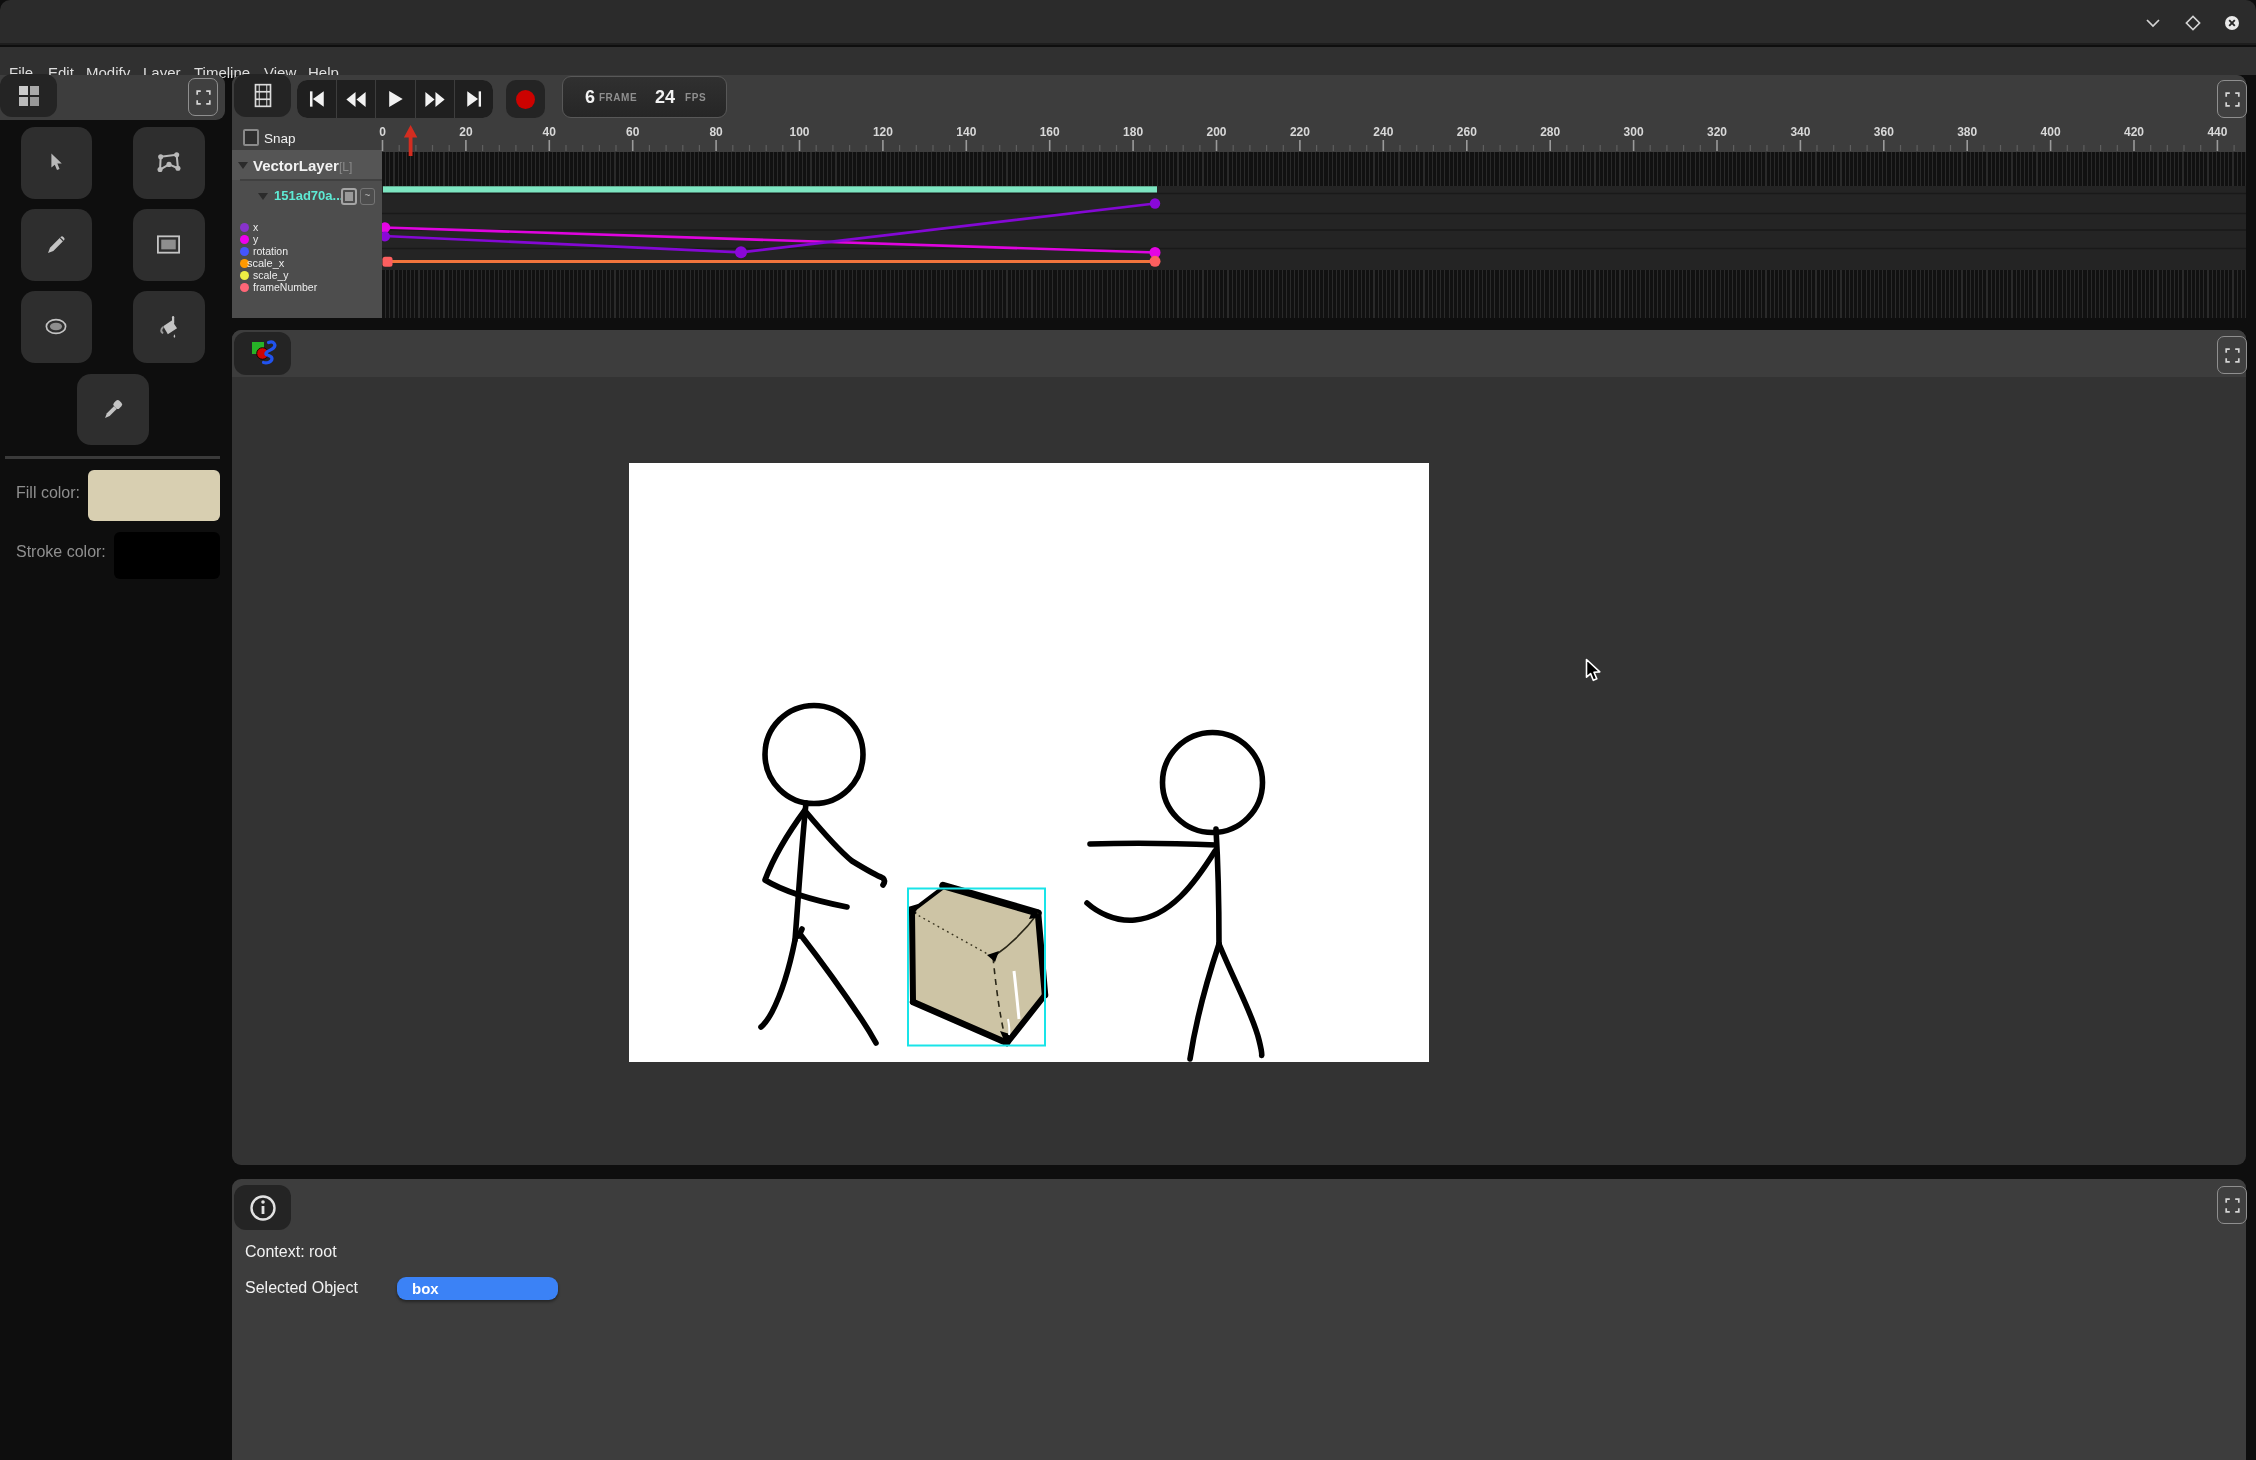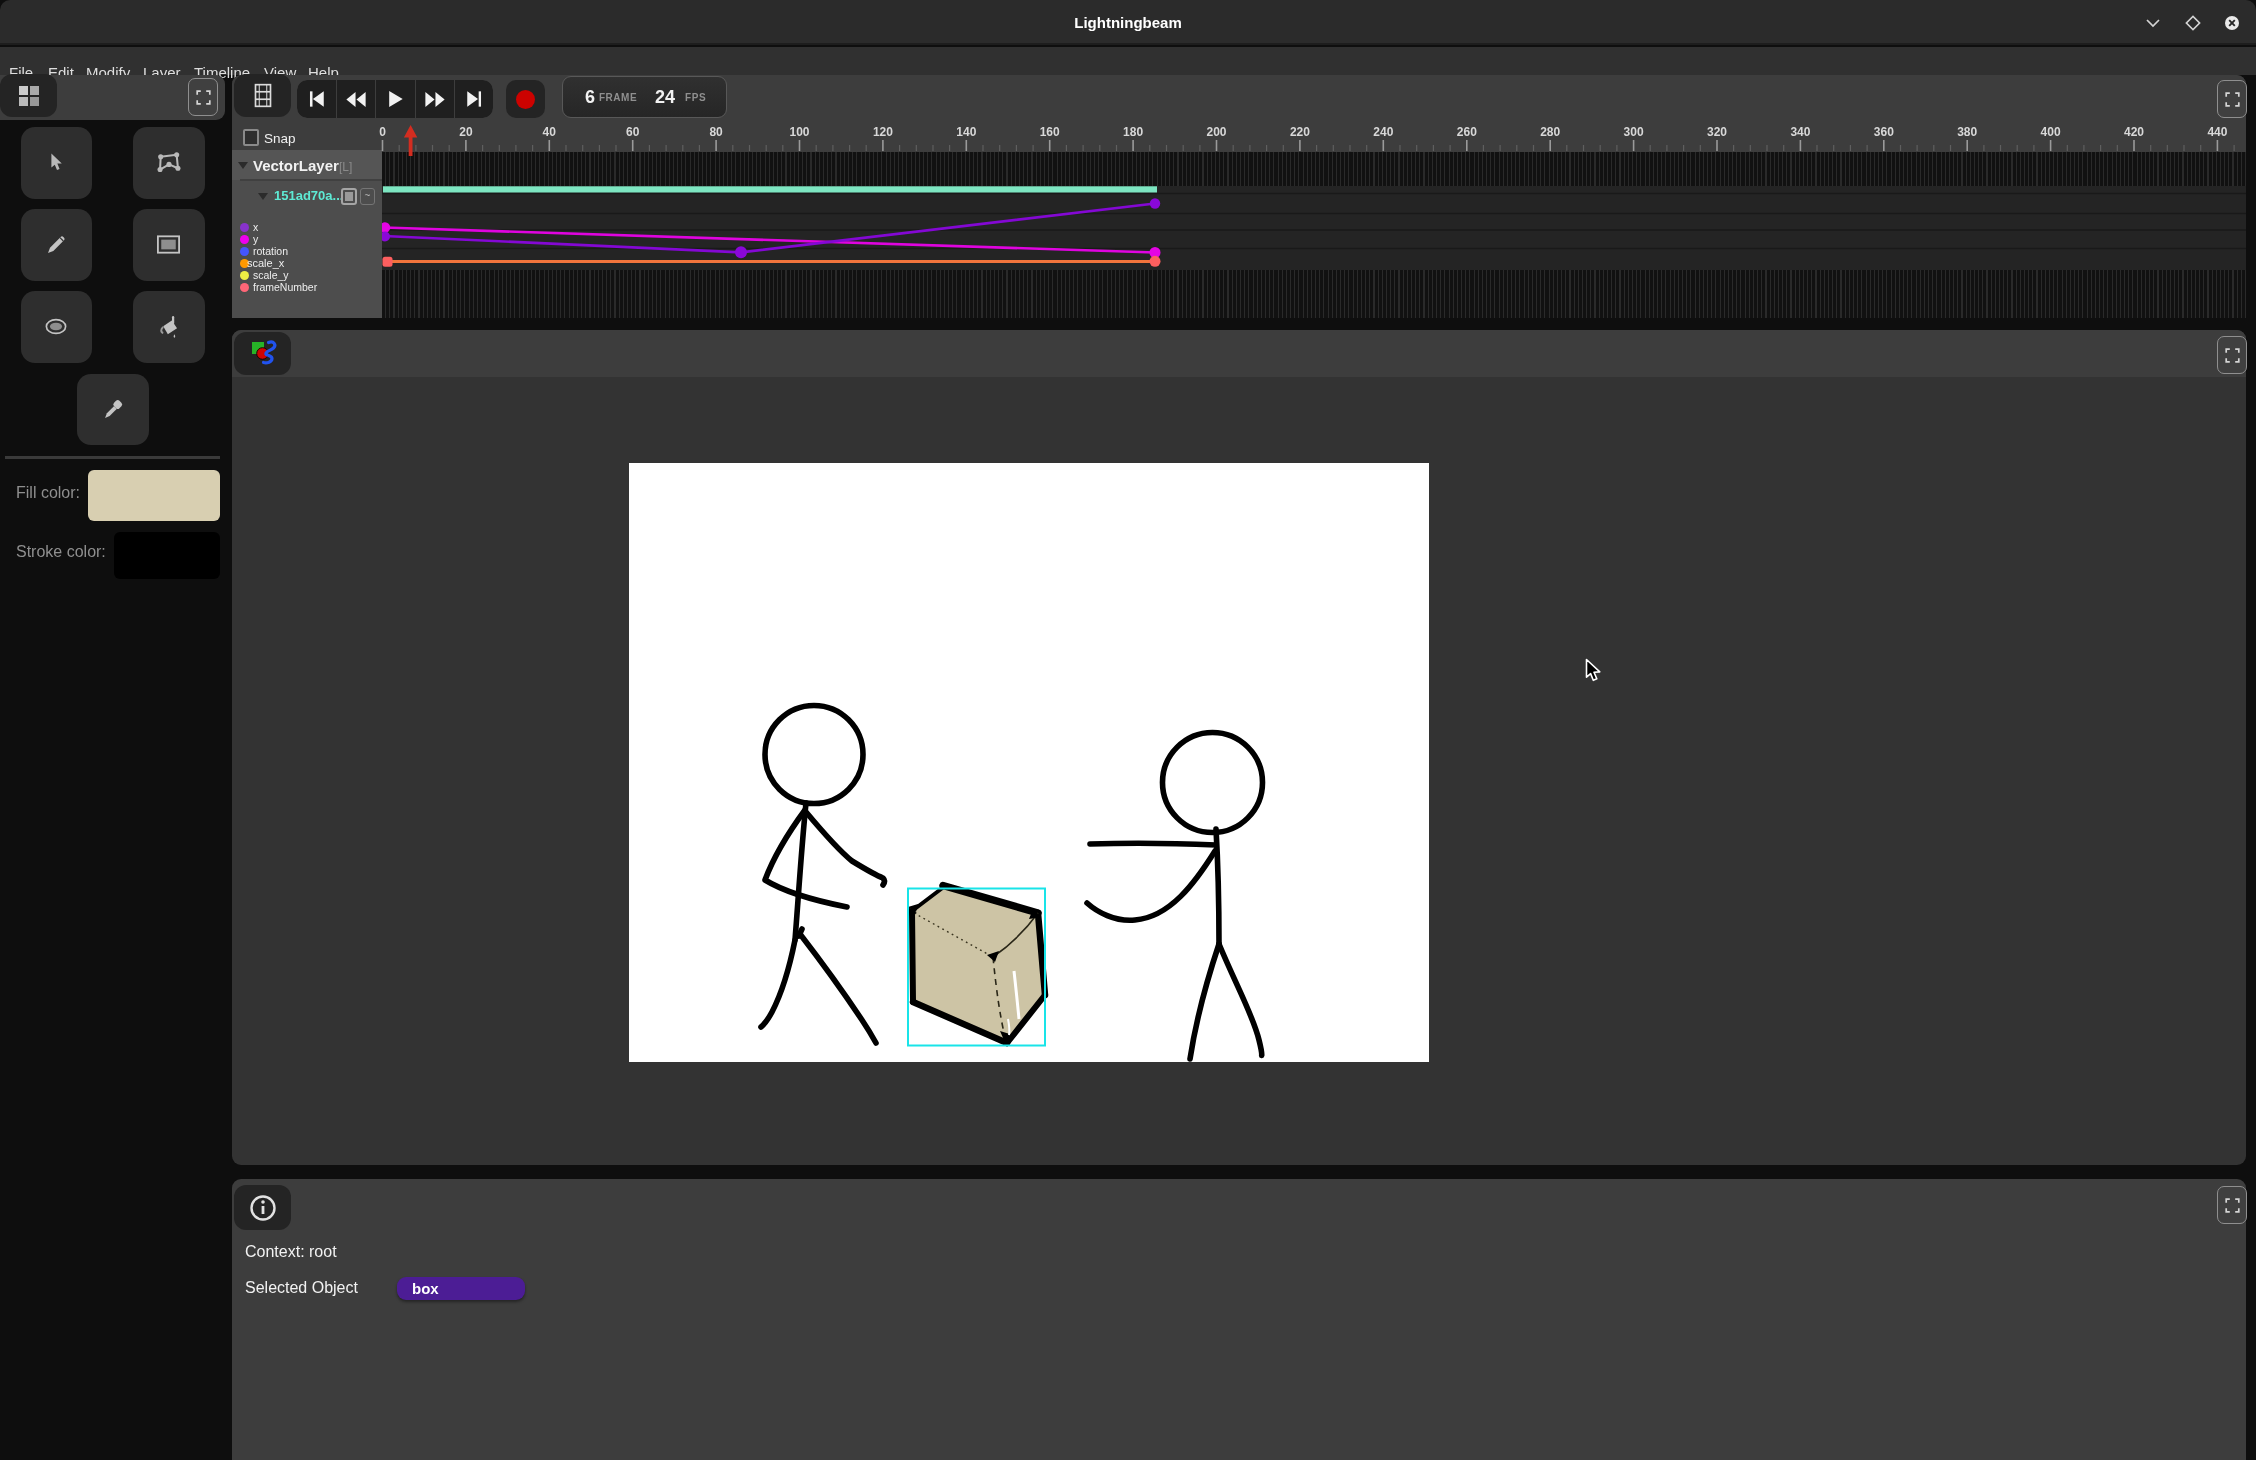--- a/index.html
+++ b/index.html
@@ -22,21 +22,20 @@
 .pbtn { width:39.2px; height:38px; background:#1f1f1f; display:flex; align-items:center;
   justify-content:center; border-left:1px solid #3d3d3d; }
 .pbtn:first-child { border-left:none; border-radius:10px 0 0 10px; }
 .pbtn:last-child { border-radius:0 10px 10px 0; }
 .stripes { position:absolute; left:150px; width:1864px;
   background:repeating-linear-gradient(90deg,#111 0px,#111 3.1px,#2a2a2a 3.1px,#2a2a2a 4.1702px); }
 </style></head>
 <body>
 
 <div class="titlebar">
-    <div class="title">Lightningbeam</div>
     <svg width="120" height="30" viewBox="0 0 120 30" style="position:absolute;right:6px;top:8px">
       <path d="M17 12 l6 6 l6 -6" fill="none" stroke="#d4d4d4" stroke-width="1.7"></path>
       <rect x="58.3" y="10.3" width="9.4" height="9.4" fill="none" stroke="#d4d4d4" stroke-width="1.6" transform="rotate(45 63 15)"></rect>
       <circle cx="102" cy="15" r="7" fill="#e9e9e9"></circle>
       <path d="M99.2 12.2 l5.6 5.6 M104.8 12.2 l-5.6 5.6" stroke="#262626" stroke-width="1.9"></path>
     </svg>
   </div>
 <div class="menubar">
     <span style="left:9px">File</span>
     <span style="left:48px">Edit</span>
@@ -421,16 +420,16 @@
         <circle cx="15" cy="9" r="1.8" fill="#e2e2e2"></circle>
       </svg>
     </div>
   <div class="xbtn" style="left:1985px;top:7px">
       <svg width="15" height="15" viewBox="0 0 15 15">
         <path d="M1.2 4.8 V1.2 H4.8 M10.2 1.2 H13.8 V4.8 M13.8 10.2 V13.8 H10.2 M4.8 13.8 H1.2 V10.2" fill="none" stroke="#d5d5d5" stroke-width="1.7"></path>
       </svg>
     </div>
   <div style="position:absolute;left:13px;top:64px;color:#f2f2f2;font-size:16px">Context: root</div>
   <div style="position:absolute;left:13px;top:100px;color:#f2f2f2;font-size:16px">Selected Object</div>
-  <div style="position:absolute;left:165px;top:98px;width:128px;height:23px;background:#4c1d95;border-radius:9px;box-shadow:0 2px 3px rgba(0,0,0,0.4)">
+  <div style="position:absolute;left:165px;top:98px;width:161px;height:23px;background:#3b82f6;border-radius:9px;box-shadow:0 2px 3px rgba(0,0,0,0.4)">
     <span style="position:absolute;left:15px;top:3px;color:#fff;font-size:15px;font-weight:bold">box</span>
   </div>
 </div>
 
 </body></html>

